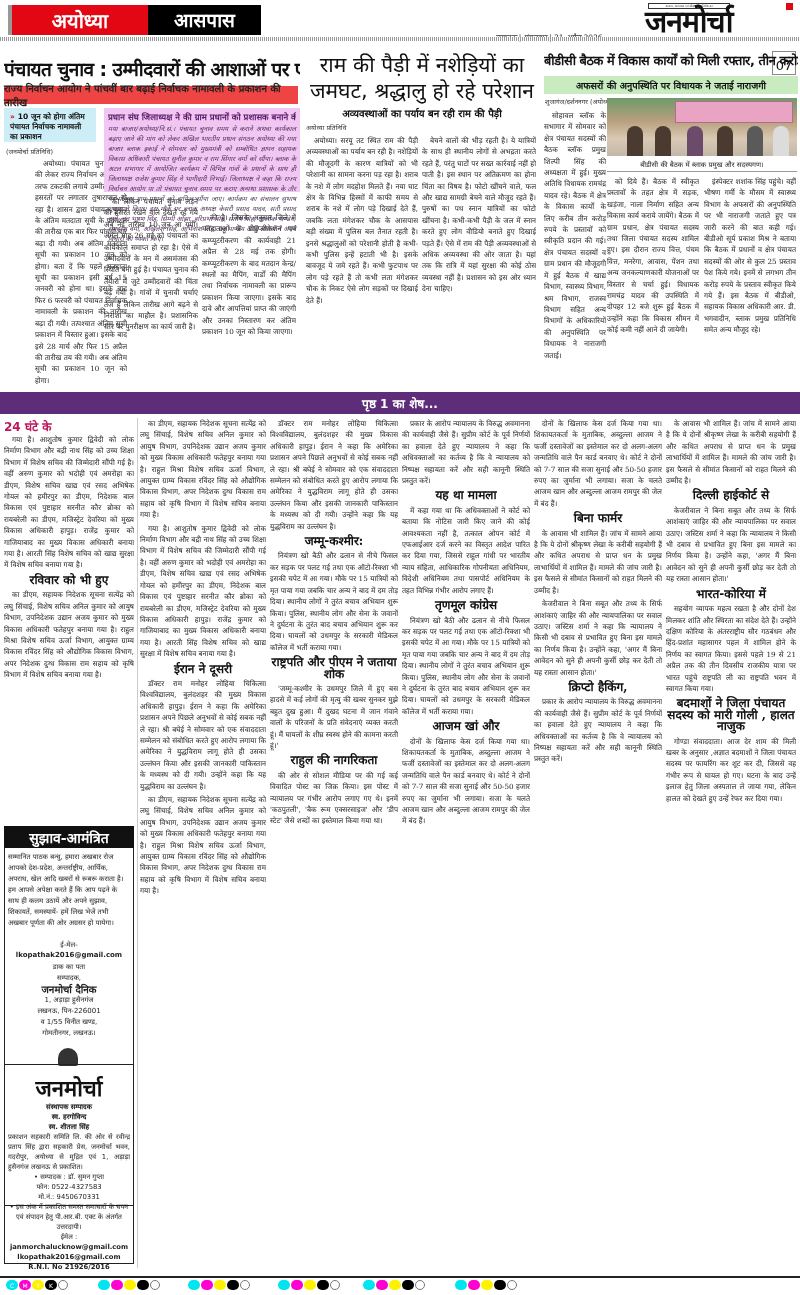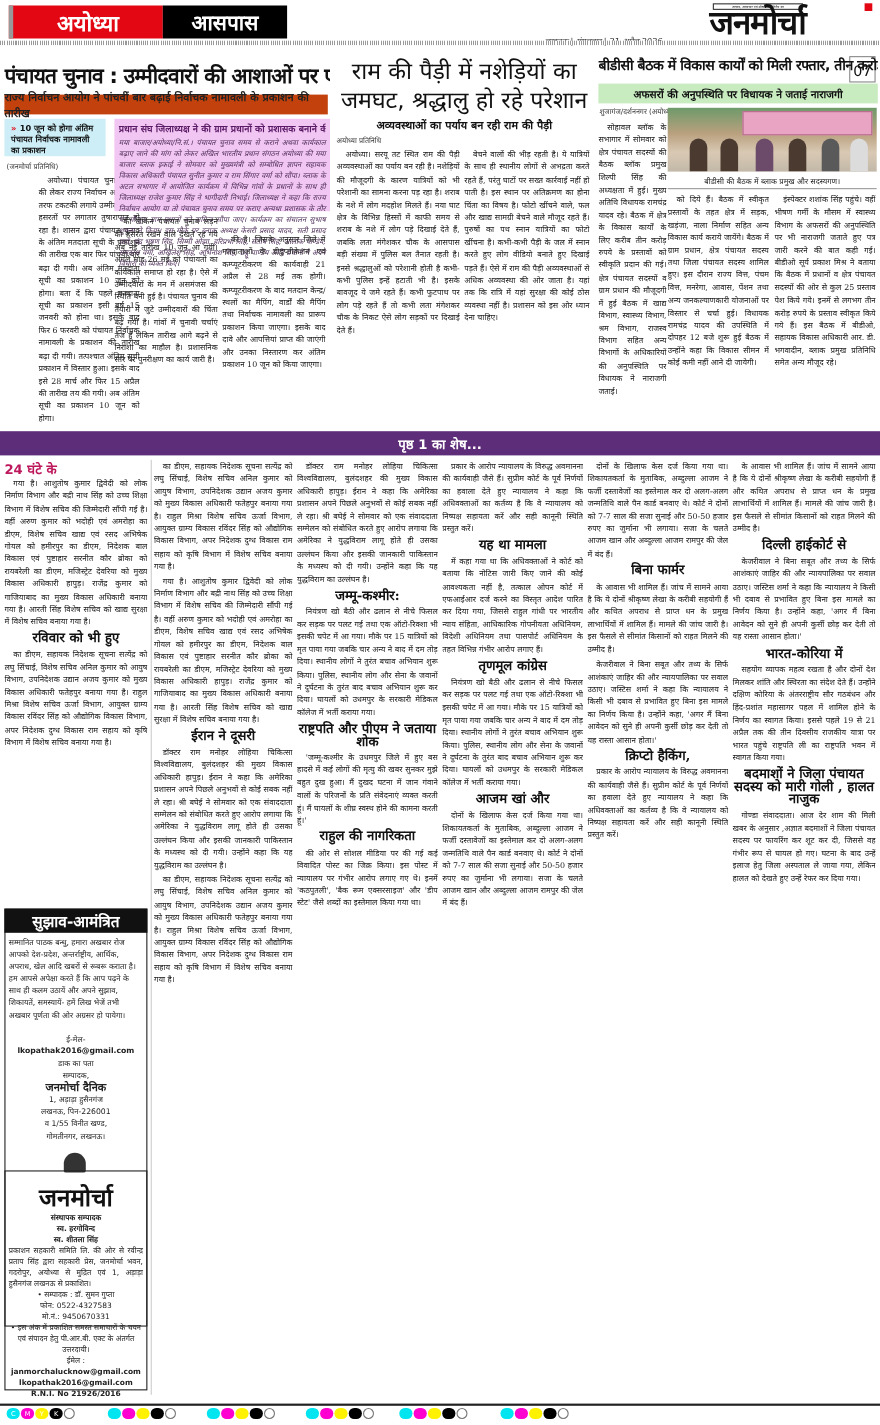--- a/index.html
+++ b/index.html
@@ -15,21 +15,21 @@
   #hdr-tab-black { left: 148px; top: 5px; width: 113px; height: 30px; background: #000; color: #fff; font-weight: bold; font-size: 19px; display: flex; align-items: center; justify-content: center; }
   #hdr-date { left: 495px; top: 32px; font-size: 7.5px; color: #333; font-style: italic; }
   #hdr-tagline { left: 648px; top: 3px; width: 82px; height: 6px; border: 1px solid #333; font-size: 3px; line-height: 4px; text-align: center; overflow: hidden; }
   #hdr-logo { left: 645px; top: 6px; font-weight: bold; font-size: 30px; line-height: 32px; color: #111; letter-spacing: -1px; }
   #hdr-page { left: 772px; top: 8px; width: 24px; height: 24px; border: 1px solid #888; font-size: 13px; display: flex; align-items: flex-end; justify-content: center; padding-bottom: 1px; margin-top: 43px; }
   #hdr-flag { left: 786px; top: 3px; width: 7px; height: 7px; background: #e30613; }
   #hdr-rule { left: 0; top: 37px; width: 800px; height: 4px; background: repeating-linear-gradient(90deg,#999 0 1px,#fff 1px 2px); }
 
   
   #s1-headline { left: 4px; top: 56px; width: 296px; font-weight: bold; font-size: 19px; line-height: 26px; white-space: nowrap; overflow: hidden; letter-spacing: -0.6px; }
-  #s1-strap { left: 4px; top: 86px; width: 294px; height: 18px; background: #c2410c; font-weight: bold; font-size: 10px; color: #222; display: flex; align-items: center; justify-content: center; }
+  #s1-strap { left: 4px; top: 86px; width: 294px; height: 18px; background: #ef4444; font-weight: bold; font-size: 10px; color: #222; display: flex; align-items: center; justify-content: center; }
   #s1-box { left: 4px; top: 108px; width: 92px; height: 34px; background: #cdeef6; font-weight: bold; font-size: 7.5px; line-height: 10px; padding: 4px 6px; color: #111; }
   #s1-box .arrow { color: #e30613; margin-right: 3px; }
   #s1-credit { left: 6px; top: 147px; font-size: 6.5px; color: #333; }
   #s1-col1 { left: 4px; top: 158px; width: 92px; height: 232px; margin-left: 31px; }
   #s1-pink { left: 104px; top: 108px; width: 196px; height: 84px; background: #f2c6f3; padding: 3px 4px; }
   #s1-pink-title { font-weight: bold; font-size: 8.5px; color: #5a1a66; margin-bottom: 2px; white-space: nowrap; overflow: hidden; }
   #s1-pink-text { font-style: italic; font-size: 6.6px; line-height: 10px; color: #4a2a55; text-align: justify; }
   #s1-col2 { left: 104px; top: 196px; width: 94px; height: 194px; }
   #s1-col3 { left: 202px; top: 212px; width: 94px; height: 194px; }
 

